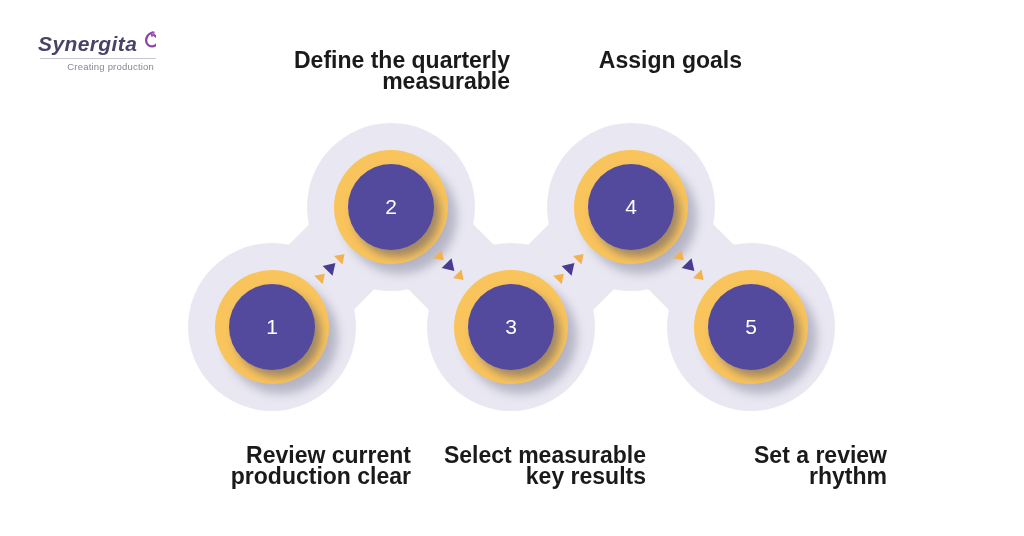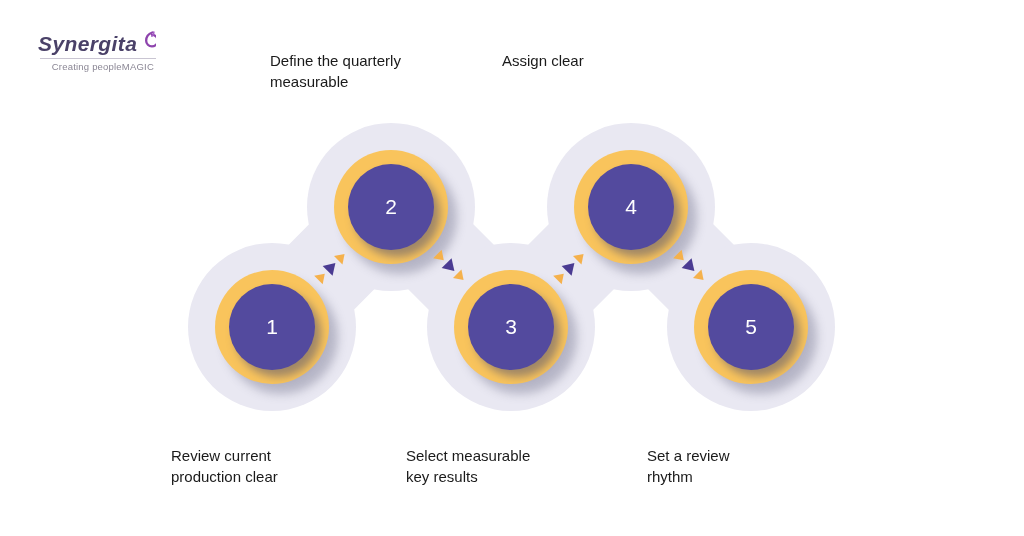--- a/index.html
+++ b/index.html
@@ -33,22 +33,22 @@
   }
   .step-inner{
     position:absolute;left:14px;top:14px;width:86px;height:86px;border-radius:50%;
     background:var(--circle-purple);
     box-shadow:6px 7px 8px rgba(88,85,112,.55);
     display:flex;align-items:center;justify-content:center;
   }
   .step-number{color:#ffffff;font-size:21px;font-weight:500;}
   
   .step-label{
-    position:absolute;width:240px;text-align:left;
-    font-size:15px;font-weight:normal;line-height:21px;color:var(--label-text);
+    position:absolute;width:240px;text-align:right;
+    font-size:23px;font-weight:bold;line-height:21px;color:var(--label-text);
   }
   
   .arrow{
     position:absolute;display:flex;align-items:center;gap:4px;
     width:37px;height:16px;justify-content:center;
   }
   .arrow.up{transform:rotate(-45deg);}
   .arrow.down{transform:rotate(45deg);}
   .tri{width:0;height:0;border-top:6px solid transparent;border-bottom:6px solid transparent;}
   .tri-yellow{border-left:9px solid var(--arrow-yellow);}
@@ -59,21 +59,21 @@
 
 <div class="logo">
   <div class="logo-row">
     <span class="logo-brand">Synergita</span>
     <svg class="logo-swirl" width="22" height="28" viewBox="0 0 26 32">
       <path d="M21 2c-6 2-9 6-9 12a8.5 8.5 0 1 0 8.5-8.5" fill="none" stroke="#8E44AD" stroke-width="3.4" stroke-linecap="round"></path>
       <path d="M20.5 7.5c2-1.5 3-3.5 2.8-6" fill="none" stroke="#A55EC4" stroke-width="2.4" stroke-linecap="round"></path>
     </svg>
   </div>
   <div class="logo-divider"></div>
-  <div class="logo-tagline">Creating peopleMAGIC</div>
+  <div class="logo-tagline">Creating production</div>
 </div>
 
 <svg class="blob" width="1024" height="536" viewBox="0 0 1024 536">
   <polyline points="272,327 391,207 511,327 631,207 751,327"></polyline>
   <circle cx="272" cy="327" r="84"></circle>
   <circle cx="391" cy="207" r="84"></circle>
   <circle cx="511" cy="327" r="84"></circle>
   <circle cx="631" cy="207" r="84"></circle>
   <circle cx="751" cy="327" r="84"></circle>
 </svg>
@@ -123,21 +123,21 @@
   <span class="tri tri-yellow"></span>
   <span class="tri tri-purple"></span>
   <span class="tri tri-yellow"></span>
 </div>
 
 <div class="step-label" style="left:270px;top:50px;">
   <div>Define the quarterly</div>
   <div>measurable</div>
 </div>
 <div class="step-label" style="left:502px;top:50px;">
-  <div>Assign clear</div>
+  <div>Assign goals</div>
 </div>
 
 <div class="step-label" style="left:171px;top:445px;">
   <div>Review current</div>
   <div>production clear</div>
 </div>
 <div class="step-label" style="left:406px;top:445px;">
   <div>Select measurable</div>
   <div>key results</div>
 </div>

